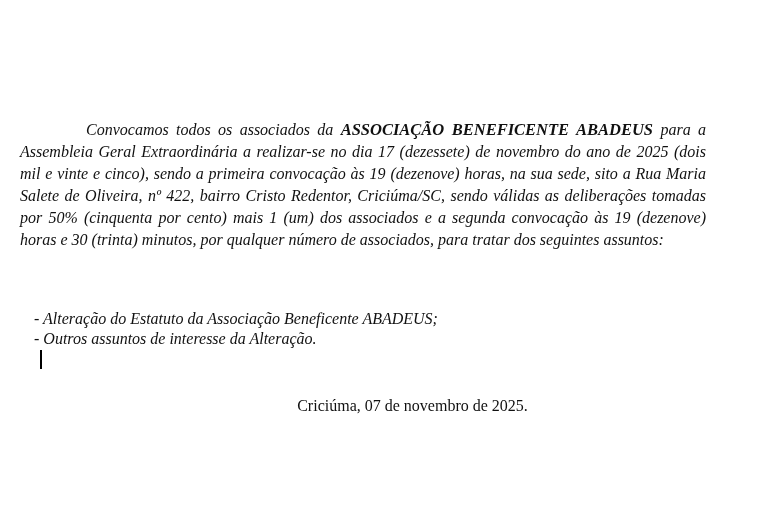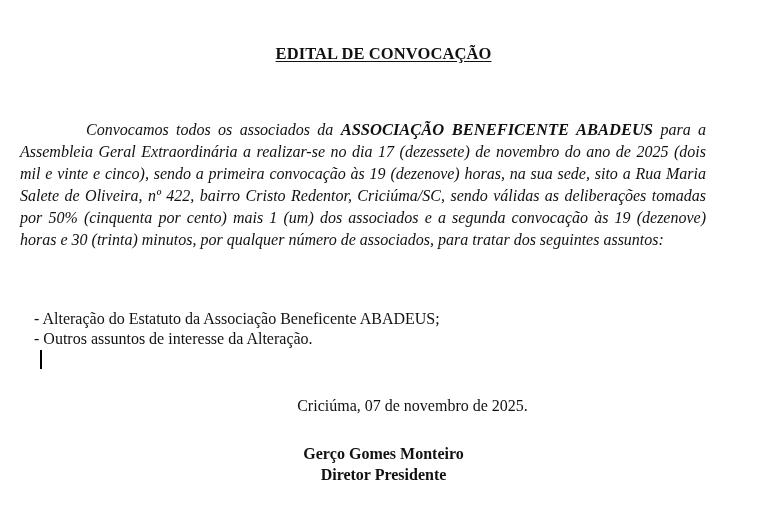--- a/index.html
+++ b/index.html
@@ -48,21 +48,21 @@
       font-size: 16.5px;
     }
     .items {
       position: absolute;
       left: 34px;
       top: 309px;
       width: 686px;
       font-size: 16px;
       line-height: 20px;
     }
-    .items div { white-space: nowrap; }
+    .items div { white-space: nowrap; font-style: italic; }
     .cursor {
       position: absolute;
       left: 40px;
       top: 350px;
       width: 2px;
       height: 19px;
       background: #000000;
     }
     .date-line {
       position: absolute;
@@ -82,31 +82,26 @@
       font-size: 16px;
       font-weight: bold;
       line-height: 21px;
     }
   </style>
 </head>
 <body>
 
 <div class="page">
 
-  <div class="title">EDITAL DE CONVOCAÇÃO</div>
 
   <div class="body-para"><span>Convocamos todos os associados da </span><b>ASSOCIAÇÃO BENEFICENTE ABADEUS</b><span> para a Assembleia Geral Extraordinária a realizar-se no dia 17 (dezessete) de novembro do ano de 2025 (dois mil e vinte e cinco), sendo a primeira convocação às 19 (dezenove) horas, na sua sede, sito a Rua Maria Salete de Oliveira, nº 422, bairro Cristo Redentor, Criciúma/SC, sendo válidas as deliberações tomadas por 50% (cinquenta por cento) mais 1 (um) dos associados e a segunda convocação às 19 (dezenove) horas e 30 (trinta) minutos, por qualquer número de associados, para tratar dos seguintes assuntos:</span></div>
 
   <div class="items">
     <div>- Alteração do Estatuto da Associação Beneficente ABADEUS;</div>
     <div>- Outros assuntos de interesse da Alteração.</div>
   </div>
 
   <div class="cursor"></div>
 
   <div class="date-line">Criciúma, 07 de novembro de 2025.</div>
 
-  <div class="signature">
-    <div>Gerço Gomes Monteiro</div>
-    <div>Diretor Presidente</div>
-  </div>
 
 </div>
 
 </body></html>

